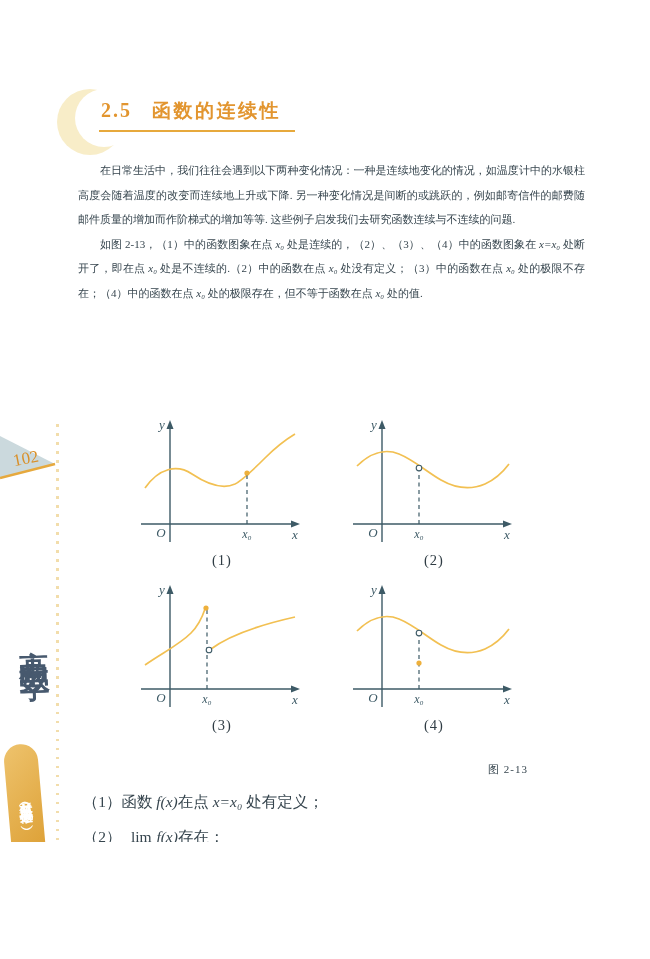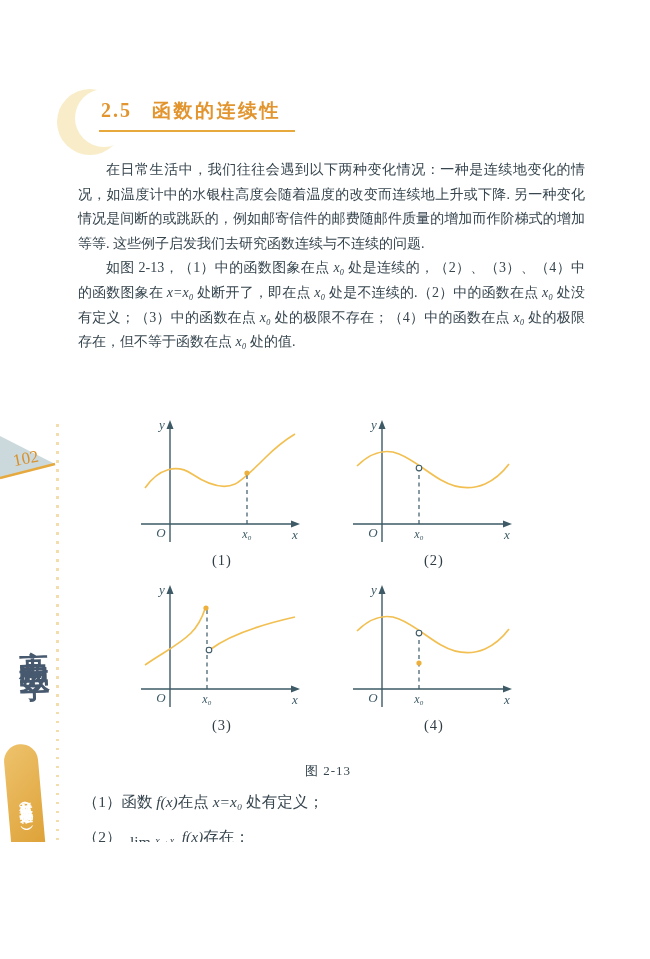--- a/index.html
+++ b/index.html
@@ -8,37 +8,37 @@
 
   
   .swirl{position:absolute;left:50px;top:84px;}
   .title-row{position:absolute;left:99px;top:98px;display:inline-block;
              border-bottom:2.5px solid #e7a93c;padding:0 14px 6px 2px;}
   .title-num{color:#e2952f;font-weight:bold;font-size:20px;letter-spacing:2px;}
   .title-text{color:#e2952f;font-weight:bold;font-size:19px;letter-spacing:2.5px;margin-left:16px;}
 
   
   .bodytext{position:absolute;left:78px;top:158px;width:507px;
-            font-size:14px;line-height:24.6px;text-align:justify;}
+            font-size:11px;line-height:24.6px;text-align:justify;}
   .bodytext p{margin:0;text-indent:2em;}
   .math{font-style:italic;font-family:"Liberation Serif","DejaVu Serif",serif;}
 
   
   .figure-grid{position:absolute;left:128px;top:416px;width:400px;
                display:grid;grid-template-columns:188px 188px;column-gap:24px;row-gap:12px;}
   .graph-cell{display:flex;flex-direction:column;align-items:center;}
   .graph-label{font-size:14.5px;color:#2f3c44;margin-top:2px;letter-spacing:1px;}
-  .fig-caption{position:absolute;left:128px;top:762px;width:400px;text-align:center;
-               font-size:13px;color:#36454e;letter-spacing:1px;}
+  .fig-caption{position:absolute;left:128px;top:762px;width:400px;text-align:right;
+               font-size:11px;color:#36454e;letter-spacing:1px;}
 
   
   .conclusion{position:absolute;left:78px;top:788px;width:507px;font-size:15.5px;}
   .conclusion .lead{margin:0 0 7px 0;text-indent:2em;line-height:28px;}
   .cond{margin:0 0 7px 0;text-indent:.3em;line-height:28px;}
-  .limbox{display:inline-flex;flex-direction:row;align-items:center;
+  .limbox{display:inline-flex;flex-direction:column;align-items:center;
           vertical-align:middle;margin:0 4px;transform:translateY(3px);}
   .limword{font-size:15.5px;line-height:15px;}
   .limsub{font-size:10px;font-style:italic;line-height:10px;color:#36454e;}
 
   
   .pennant{position:absolute;left:0;top:428px;}
   .dotline{position:absolute;left:56px;top:424px;width:2.5px;height:456px;
            background:repeating-linear-gradient(to bottom,#f2ddab 0 2.5px,rgba(0,0,0,0) 2.5px 9px);}
   .calligraphy{position:absolute;left:12px;top:626px;writing-mode:vertical-rl;
                font-size:30px;font-weight:bold;color:#47596e;letter-spacing:7px;

